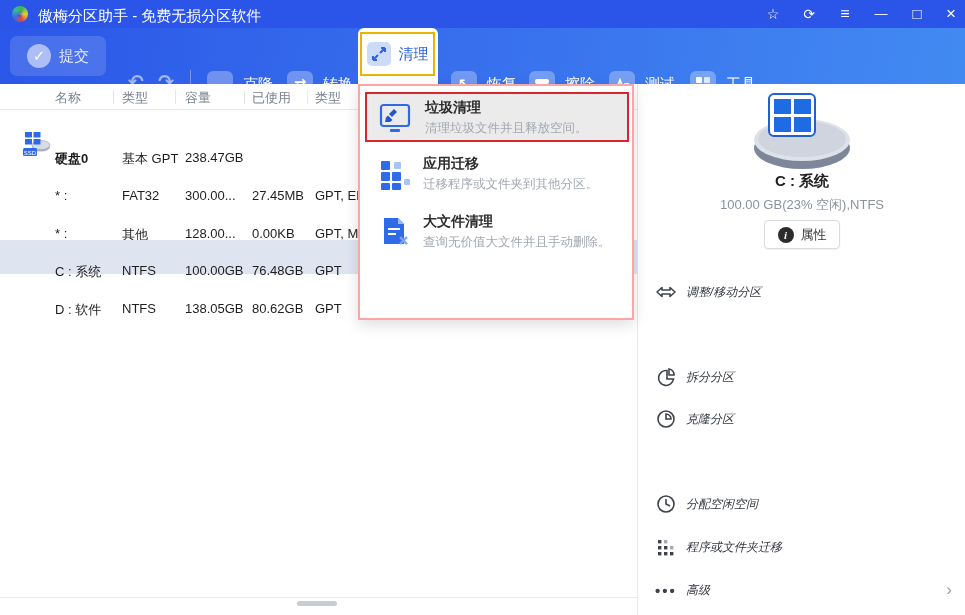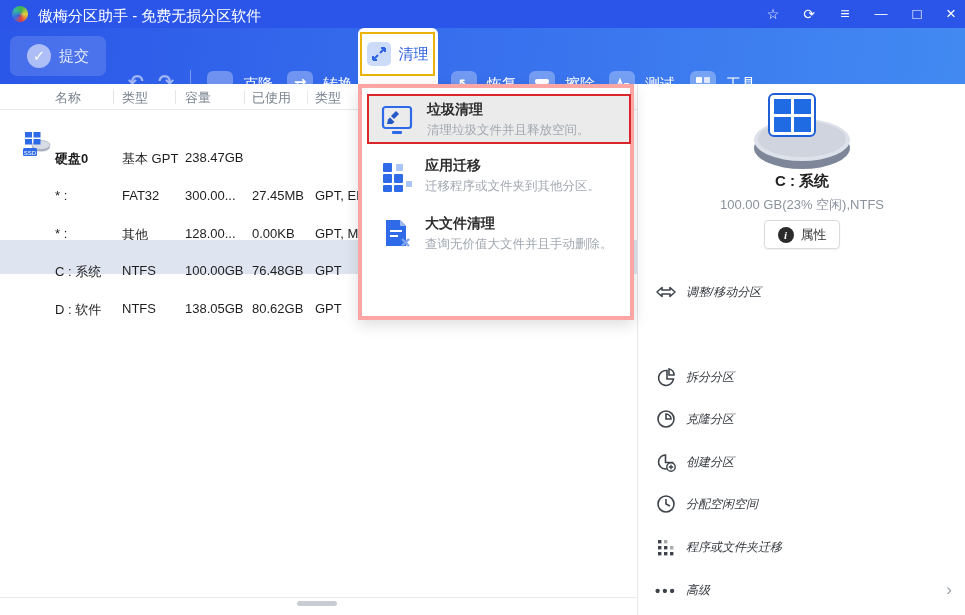--- a/index.html
+++ b/index.html
@@ -46,21 +46,21 @@
   .trow { position:absolute; left:0; width:637px; height:34px; }
   .trow.selected { background:#dfe5f0; }
   .td { position:absolute; top:23px; font-size:13px; color:#1e1e1e; white-space:nowrap; }
   .c-name{left:55px}.c-fs{left:122px}.c-cap{left:185px}.c-used{left:252px}.c-ptype{left:315px}
   .disk-ic { position:absolute; left:22px; top:3px; }
   .main-bottomline { position:absolute; left:0; top:513px; width:637px; height:1px; background:#e8eaed; }
   .hscroll-thumb { position:absolute; left:297px; top:517px; width:40px; height:5px; border-radius:3px; background:#c8ccd3; }
 
   
   .dropdown { position:absolute; left:358px; top:84px; width:276px; height:236px; background:#fff;
-              border:4px solid #fca5a5; box-shadow:0 5px 14px rgba(0,0,0,0.13); z-index:25; }
+              border:2px solid #fca5a5; box-shadow:0 5px 14px rgba(0,0,0,0.13); z-index:25; }
   .mitem { position:absolute; left:5px; width:264px; height:54px; }
   .mitem.hl { background:#ebebec; border:2px solid #d8262c; height:50px; }
   .mi-icon { position:absolute; left:13px; top:9px; width:34px; height:34px; }
   .mitem.hl .mi-icon { left:11px; top:7px; }
   .mi-title { position:absolute; left:58px; top:7px; font-size:14px; font-weight:bold; color:#2d2d2d; }
   .mi-desc  { position:absolute; left:58px; top:28px; font-size:12.5px; color:#a3a9b1; white-space:nowrap; }
   .mitem.hl .mi-title { top:5px; } .mitem.hl .mi-desc { top:26px; }
 
   
   .side { position:absolute; left:637px; top:84px; width:328px; height:531px; background:#fff; border-left:1px solid #e6e8eb; }
@@ -277,30 +277,20 @@
     </div>
     <div class="action" style="top:314px;">
       <span class="a-ic">
         <svg width="22" height="22" viewBox="0 0 22 22">
             <circle cx="11" cy="11" r="8" fill="none" stroke="#3e434b" stroke-width="1.6"></circle>
             <path d="M11 6 A5 5 0 0 1 16 11 L11 11 Z" fill="none" stroke="#3e434b" stroke-width="1.6"></path>
           </svg>
       </span>
       <span class="a-lbl">克隆分区</span>
     </div>
-    <div class="action" style="top:357px;">
-      <span class="a-ic">
-        <svg width="22" height="22" viewBox="0 0 22 22">
-            <path d="M17.5 11.5 A7 7 0 1 1 10.5 4 L10.5 11.5 Z" fill="none" stroke="#3e434b" stroke-width="1.6"></path>
-            <circle cx="16" cy="16" r="4.2" fill="#fff" stroke="#3e434b" stroke-width="1.4"></circle>
-            <path d="M16 13.8 v4.4 M13.8 16 h4.4" stroke="#3e434b" stroke-width="1.4"></path>
-          </svg>
-      </span>
-      <span class="a-lbl">创建分区</span>
-    </div>
     <div class="action" style="top:399px;">
       <span class="a-ic">
         <svg width="22" height="22" viewBox="0 0 22 22">
             <circle cx="11" cy="11" r="8" fill="none" stroke="#3e434b" stroke-width="1.6"></circle>
             <path d="M11 6 V11 L15 13" fill="none" stroke="#3e434b" stroke-width="1.6"></path>
           </svg>
       </span>
       <span class="a-lbl">分配空闲空间</span>
     </div>
     <div class="action" style="top:442px;">

